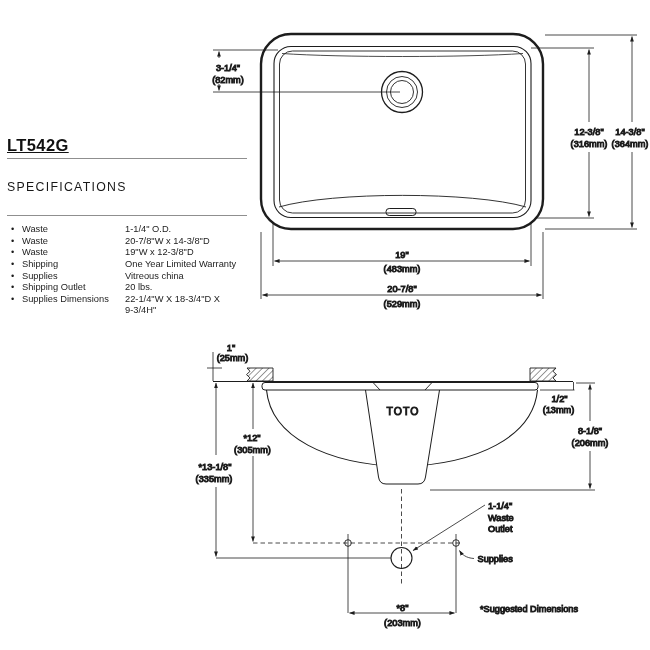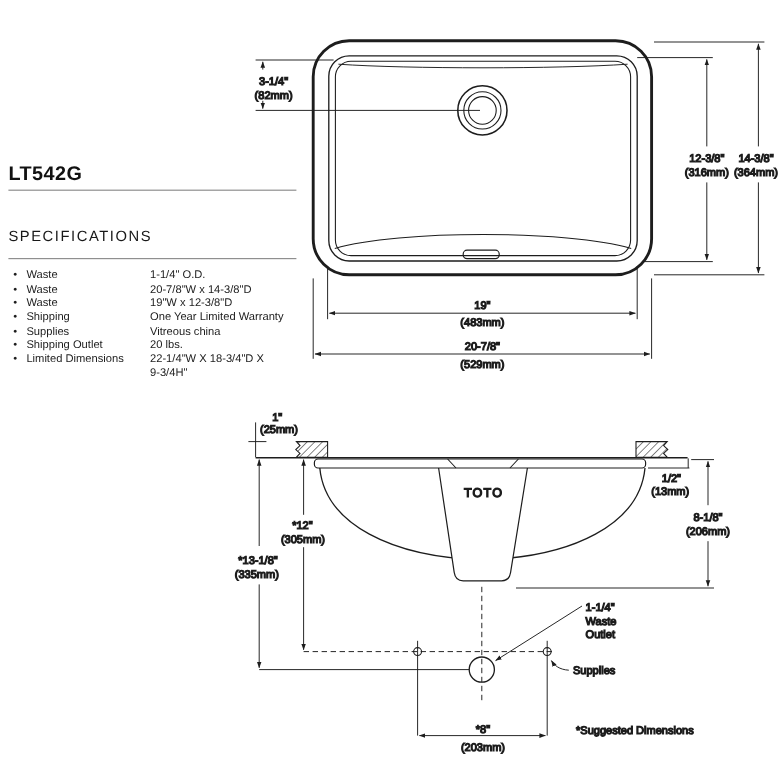--- a/index.html
+++ b/index.html
@@ -1,22 +1,22 @@
 <!DOCTYPE html>
 <html><head>
 <meta charset="utf-8">
 <style>
   html,body{margin:0;padding:0;background:#fff;}
   #page{position:relative;width:650px;height:650px;background:#fff;overflow:hidden;
         font-family:"Liberation Sans",sans-serif;color:#151515;}
   .abs{position:absolute;}
-  #model{left:7px;top:136px;font-size:16.5px;font-weight:700;letter-spacing:.4px;color:#111;}
+  #model{left:7px;top:136px;font-size:16.5px;font-weight:700;letter-spacing:.4px;color:#111;text-decoration:underline;}
   .rule{height:1.3px;background:#8f8f8f;}
   #rule1{left:7px;top:158px;width:240px;}
-  #spechead{left:7px;top:190px;font-size:12.3px;font-weight:500;letter-spacing:1.3px;color:#181818;}
+  #spechead{left:7px;top:180px;font-size:12.3px;font-weight:500;letter-spacing:1.3px;color:#181818;}
   #rule2{left:7px;top:214.5px;width:240px;}
   #speclist{left:7px;top:224px;width:250px;font-size:9.3px;line-height:11.62px;color:#1c1c1c;}
   .spec-row{display:flex;}
   .spec-bullet{width:15px;padding-left:4px;box-sizing:border-box;}
   .spec-label{width:103px;flex:none;}
   .spec-value{flex:1;white-space:nowrap;}
   svg text{font-family:"Liberation Sans",sans-serif;fill:#151515;}
   .dim{font-size:9.2px;}
   .mid{text-anchor:middle;}
   .brand{font-size:10.5px;letter-spacing:1px;font-weight:500;text-anchor:middle;}
@@ -57,21 +57,21 @@
       <span class="spec-label">Supplies</span>
       <span class="spec-value">Vitreous china</span>
     </div>
     <div class="spec-row">
       <span class="spec-bullet">•</span>
       <span class="spec-label">Shipping Outlet</span>
       <span class="spec-value">20 lbs.</span>
     </div>
     <div class="spec-row">
       <span class="spec-bullet">•</span>
-      <span class="spec-label">Limited Dimensions</span>
+      <span class="spec-label">Supplies Dimensions</span>
       <span class="spec-value">22-1/4"W X 18-3/4"D X</span>
     </div>
     <div class="spec-row">
       <span class="spec-bullet"></span>
       <span class="spec-label"></span>
       <span class="spec-value">9-3/4H"</span>
     </div>
   </div>
 
   <svg class="abs" style="left:0;top:0" width="650" height="650" viewBox="0 0 650 650">

